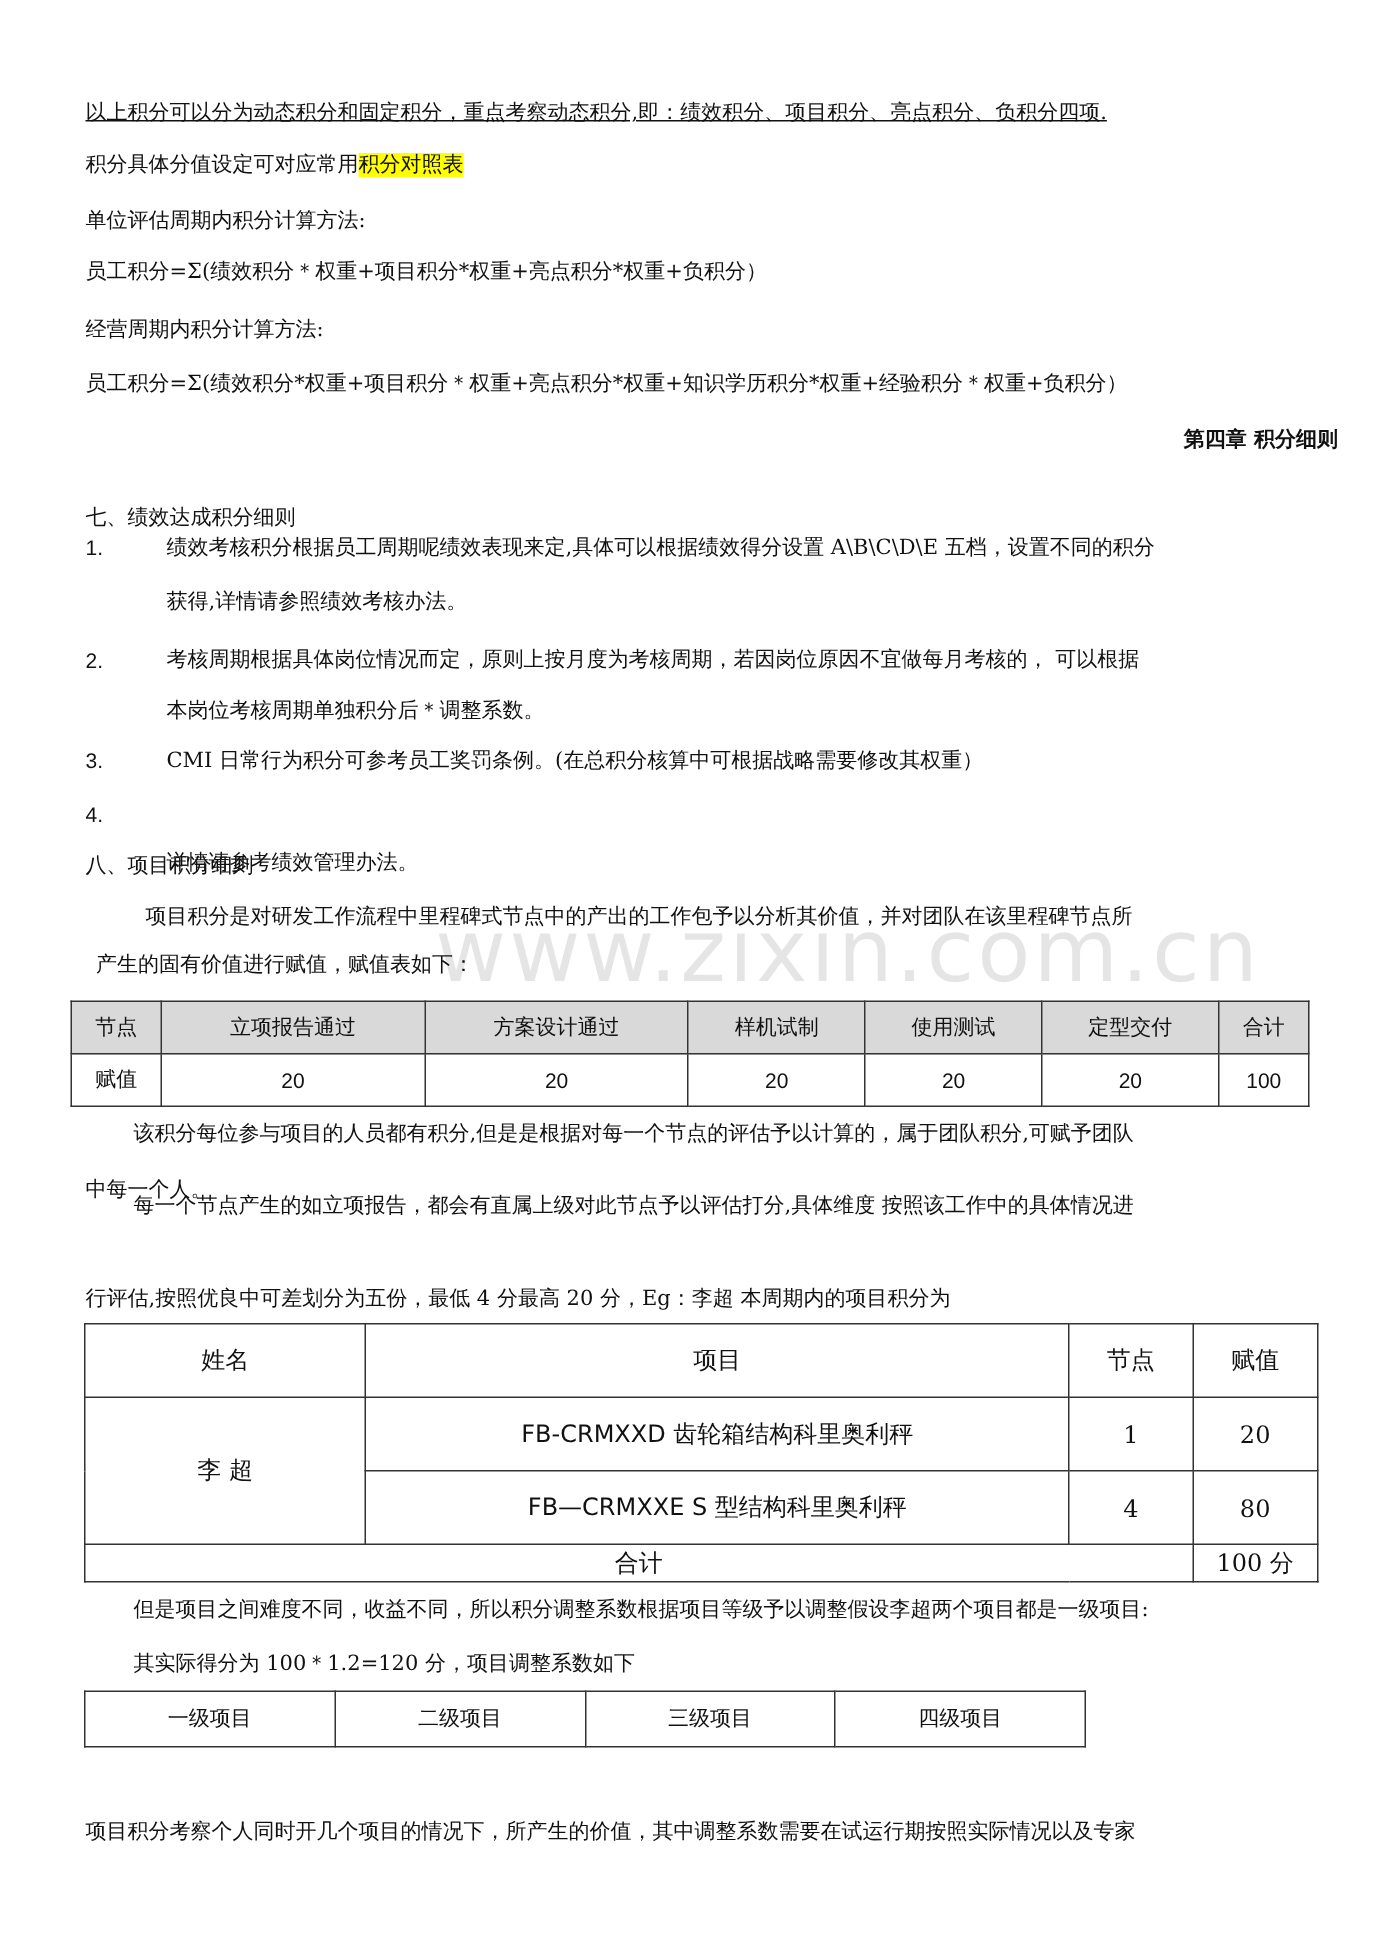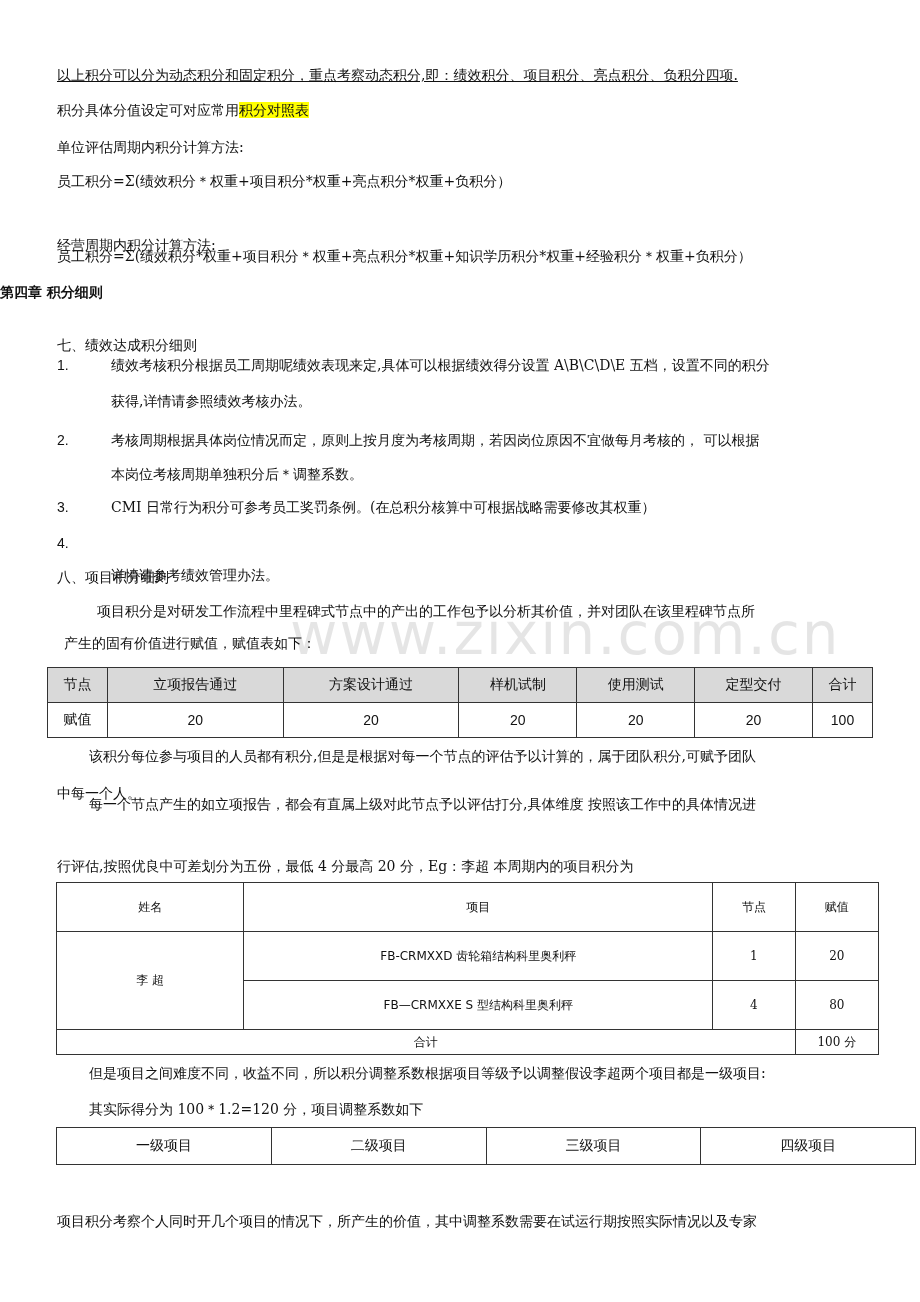--- a/index.html
+++ b/index.html
@@ -1,44 +1,44 @@
 <!DOCTYPE html>
 <html><head>
 <meta charset="utf-8">
 <style>
   html, body { margin:0; padding:0; background:#ffffff; }
   body { width:920px; height:1302px; position:relative; overflow:hidden;
          font-family:"DejaVu Serif", serif; color:#111; font-size:14px; }
   .p { position:absolute; left:57px; white-space:nowrap; line-height:18px; }
   .hl { background:#ffff00; }
-  .title { position:absolute; left:0; width:794px; text-align:left; font-weight:bold; font-family:"DejaVu Sans", sans-serif; font-size:14px; }
+  .title { position:absolute; left:0; width:892px; text-align:right; font-weight:bold; font-family:"DejaVu Sans", sans-serif; font-size:14px; }
   .num { position:absolute; left:57px; font-family:"Liberation Sans", sans-serif; }
   .li { position:absolute; left:111px; white-space:nowrap; line-height:18px; }
   table { border-collapse:collapse; position:absolute; }
   td { border:1px solid #333; text-align:center; padding:0; }
   .t1 { left:47px; top:667px; width:826px; }
   .t1 td { height:34px; font-size:14px; }
   .t1 tr.hdr td { background:#d9d9d9; }
   .t1 .n { font-family:"Liberation Sans", sans-serif; }
-  .t2 { left:56px; top:882px; width:823px; font-size:12px; }
+  .t2 { left:56px; top:882px; width:823px; font-size:16px; }
   .t2 td { font-family:"DejaVu Sans", sans-serif; }
   .t2 .serif { font-family:"DejaVu Serif", serif; }
-  .t3 { left:56px; top:1127px; width:860px; }
+  .t3 { left:56px; top:1127px; width:668px; }
   .t3 td { height:36px; }
   .t3 .n { font-family:"Liberation Sans", sans-serif; }
   .wm { position:absolute; left:290px; top:600px; font-family:"DejaVu Sans", sans-serif; font-size:58px; color:rgba(0,0,0,0.10); letter-spacing:2px; }
 </style>
 </head>
 <body>
 
 <div class="p" style="top:66px;text-decoration:underline;">以上积分可以分为动态积分和固定积分，重点考察动态积分,即：绩效积分、项目积分、亮点积分、负积分四项.</div>
 <div class="p" style="top:101px;"><span>积分具体分值设定可对应常用</span><span class="hl">积分对照表</span></div>
 <div class="p" style="top:138px;">单位评估周期内积分计算方法:</div>
 <div class="p" style="top:172px;">员工积分=Σ(绩效积分＊权重+项目积分*权重+亮点积分*权重+负积分）</div>
-<div class="p" style="top:211px;margin-top:25px;">经营周期内积分计算方法:</div>
+<div class="p" style="top:211px;">经营周期内积分计算方法:</div>
 <div class="p" style="top:247px;">员工积分=Σ(绩效积分*权重+项目积分＊权重+亮点积分*权重+知识学历积分*权重+经验积分＊权重+负积分）</div>
 
 <div class="title" style="top:284px;">第四章 积分细则</div>
 
 <div class="p" style="top:336px;">七、绩效达成积分细则</div>
 
 <div class="num" style="top:357px;">1.</div>
 <div class="li" style="top:356px;">绩效考核积分根据员工周期呢绩效表现来定,具体可以根据绩效得分设置 A\B\C\D\E 五档，设置不同的积分</div>
 <div class="li" style="top:392px;">获得,详情请参照绩效考核办法。</div>
 

